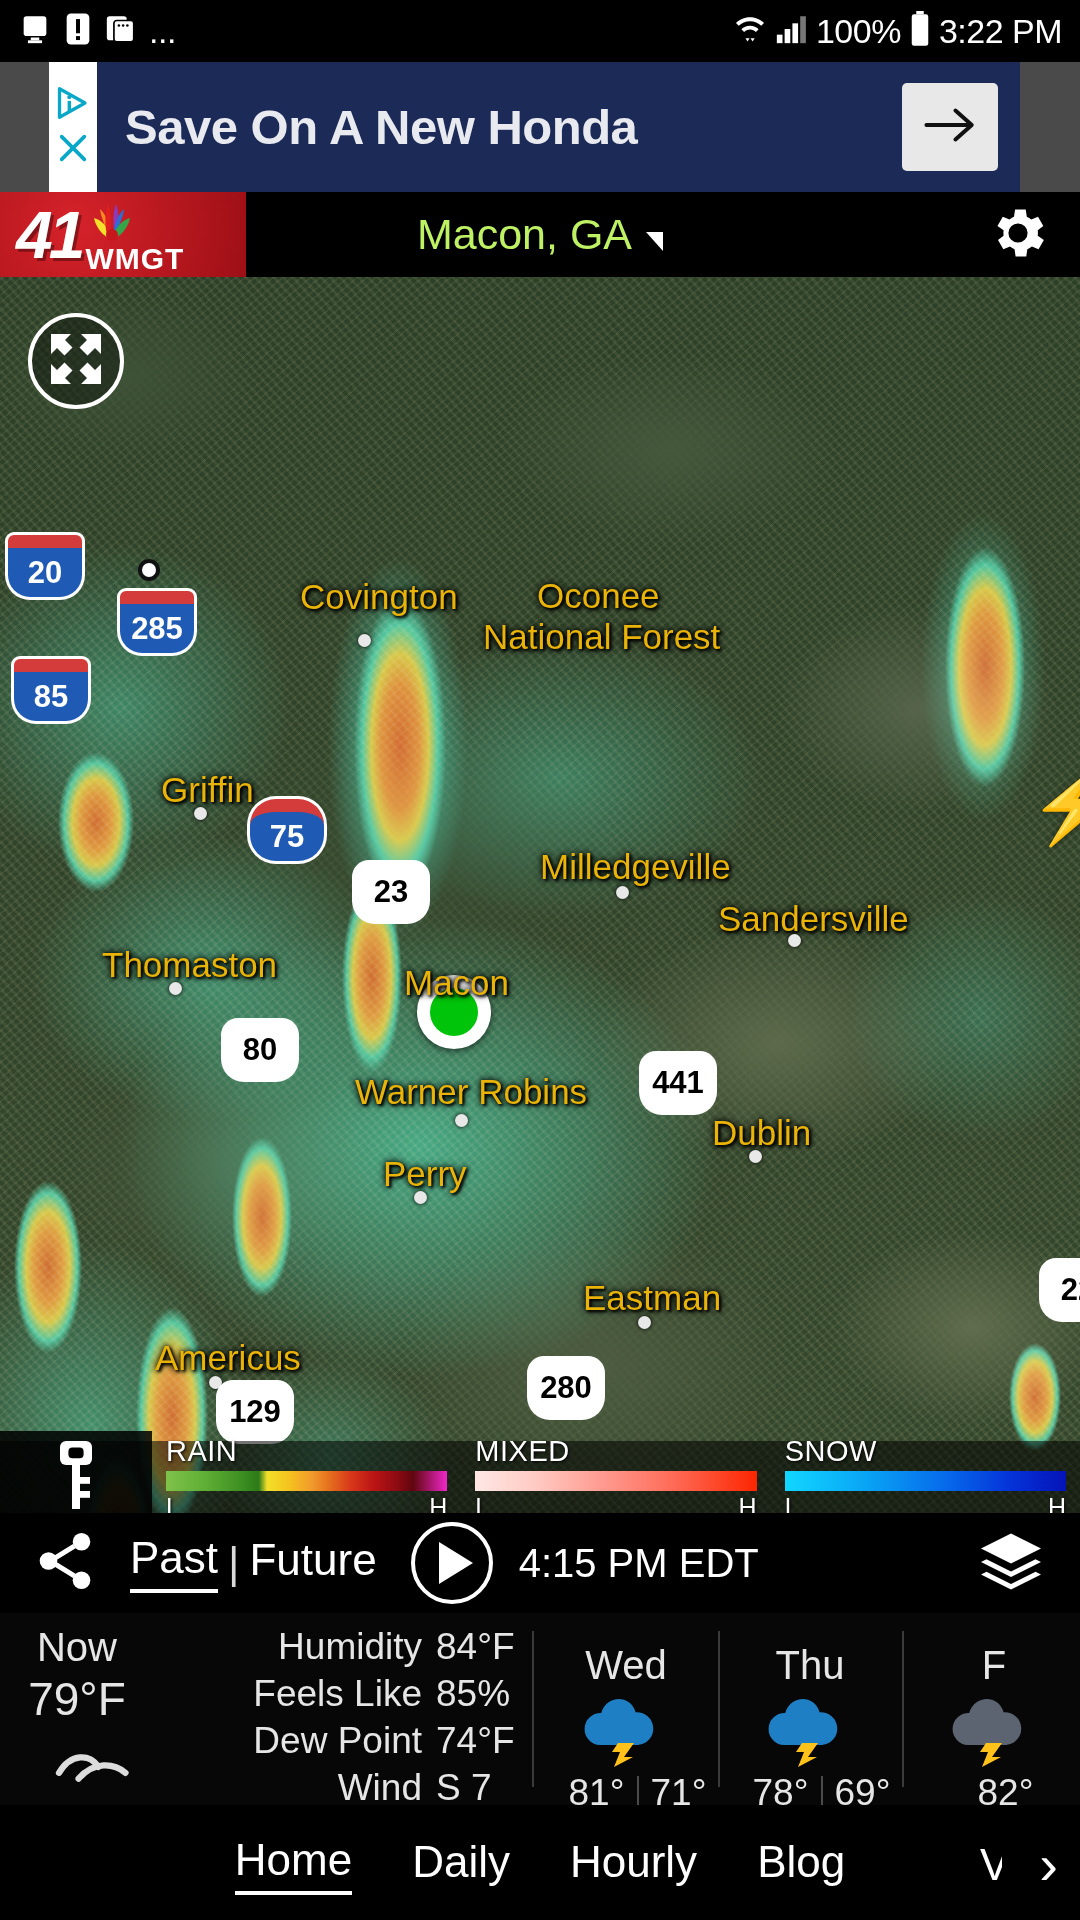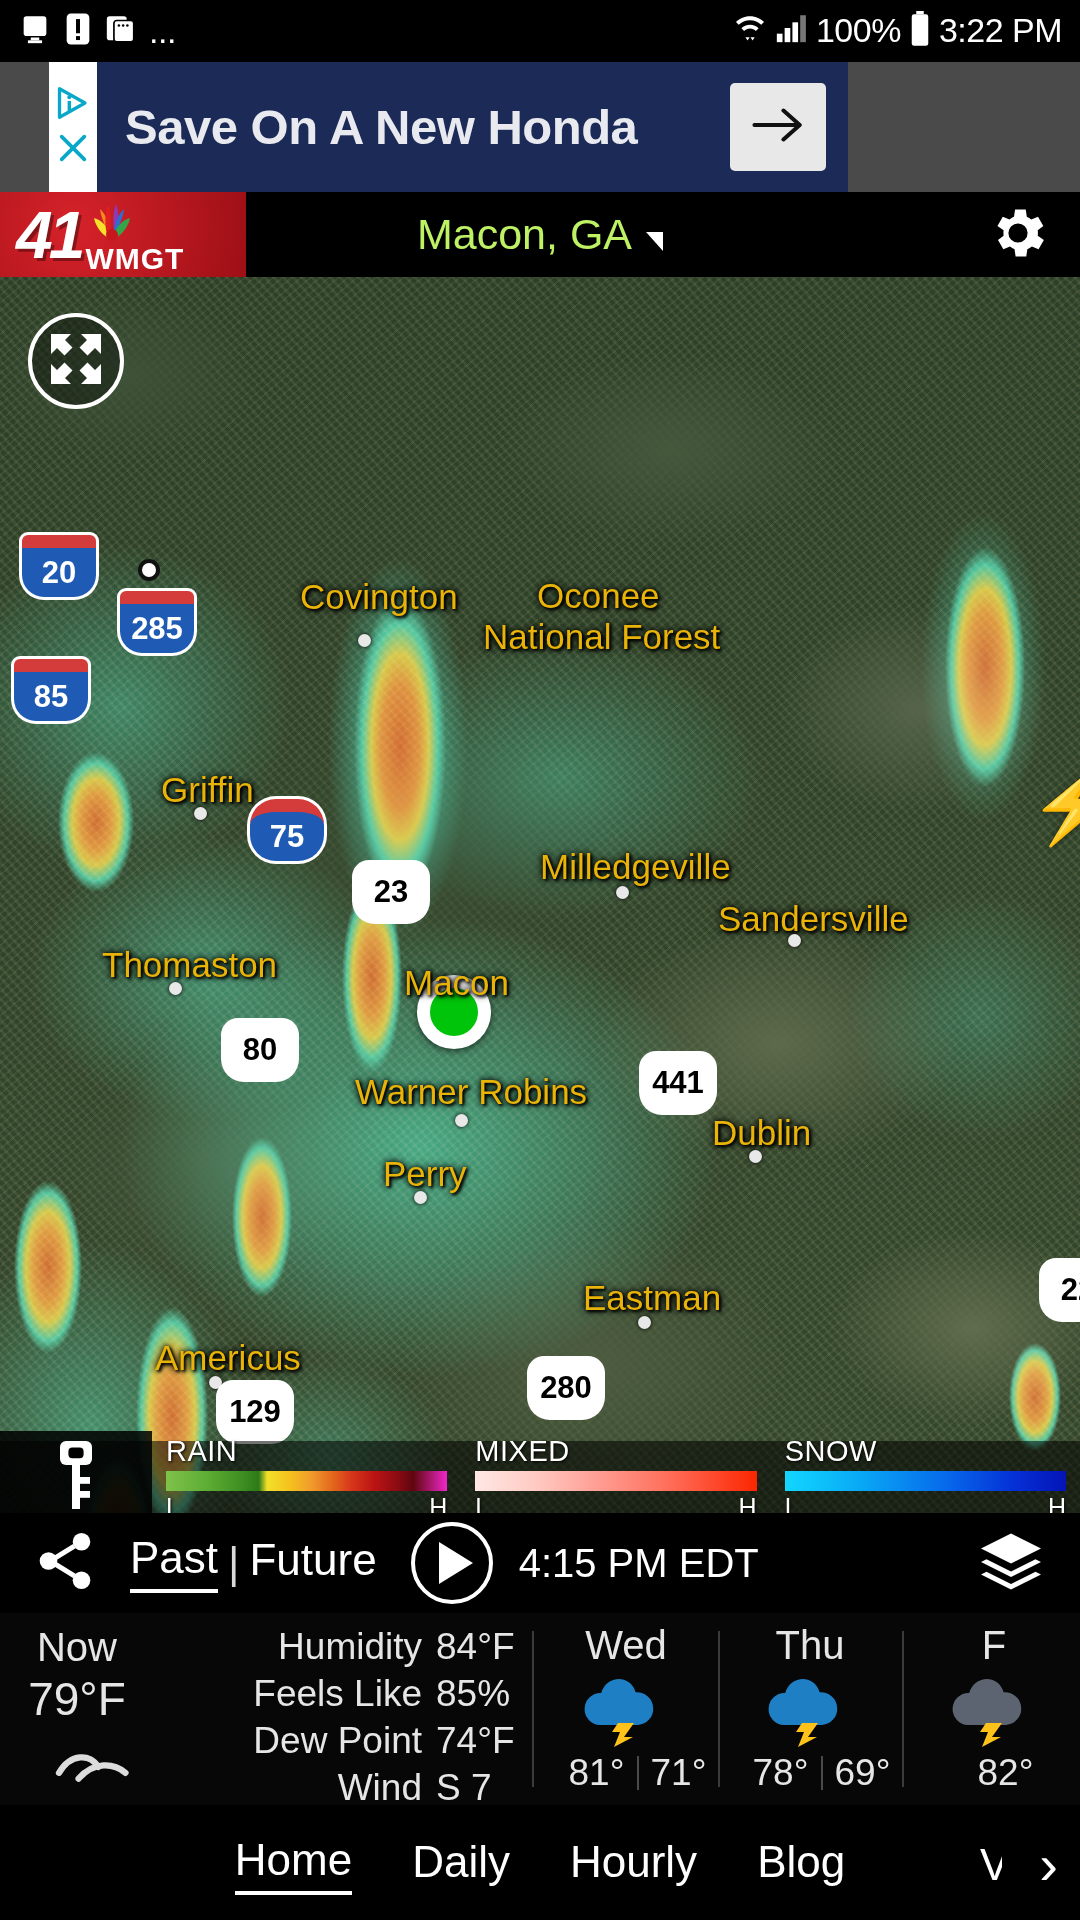--- a/index.html
+++ b/index.html
@@ -3,27 +3,27 @@
 <meta charset="utf-8">
 <style>
   * { margin:0; padding:0; box-sizing:border-box; }
   html,body { width:1080px; height:1920px; background:#000; overflow:hidden;
               font-family:"Liberation Sans", sans-serif; }
 
   
   .statusbar{height:62px;background:#000;display:flex;align-items:center;
              padding:0 18px;color:#fff;}
   .sb-left{display:flex;align-items:center;gap:11px;}
-  .sb-right{margin-left:auto;display:flex;gap:8px;}
+  .sb-right{margin-left:auto;display:flex;align-items:center;gap:8px;}
   .sb-text{font-size:34px;font-weight:400;letter-spacing:-0.5px;}
   .ico{display:inline-block;}
 
   
   .adwrap{height:130px;background:#4a4a4a;display:flex;}
-  .adbar{width:799px;margin-left:49px;background:#1b2a57;display:flex;
+  .adbar{width:971px;margin-left:49px;background:#1b2a57;display:flex;
          align-items:center;position:relative;}
   .adchoice{position:absolute;left:0;top:0;width:48px;height:130px;
             background:#fff;display:flex;flex-direction:column;
             align-items:center;justify-content:center;gap:6px;}
   .ad-title{margin-left:76px;color:#e9eaf0;font-size:49px;font-weight:700;
             letter-spacing:-0.5px;white-space:nowrap;}
   .ad-cta{position:absolute;right:22px;top:21px;width:96px;height:88px;
           background:#e8e8e8;border-radius:5px;display:flex;
           align-items:center;justify-content:center;}
 
@@ -170,21 +170,21 @@
   .cond-table .row{display:flex;}
   .cond-table .k{flex:1;text-align:right;padding-right:0;}
   .cond-vals{width:110px;color:#e6e6e6;font-size:37px;line-height:47px;
              padding-top:10px;padding-left:14px;}
   .vdiv{width:2px;background:#3a3a3a;margin:18px 0;}
   .fc{flex:1;display:flex;overflow:hidden;}
   .fc-day{width:184px;flex:none;position:relative;color:#e6e6e6;
           text-align:center;padding-top:10px;}
   .fc-day + .fc-day:before{content:"";position:absolute;left:0;top:18px;
           bottom:18px;width:2px;background:#3a3a3a;}
-  .fc-name{font-size:40px;}
+  .fc-name{font-size:40px;margin-top:20px;}
   .fc-icon{height:76px;display:flex;align-items:center;justify-content:center;
            margin-top:4px;}
   .fc-temps{font-size:37px;display:flex;align-items:center;
             justify-content:center;gap:12px;margin-top:4px;padding-left:23px;}
   .fc-temps .bar{width:2px;height:34px;background:#4a4a4a;}
 
   
   .nav{height:120px;background:#000;display:flex;align-items:center;
        justify-content:center;gap:60px;color:#fff;font-size:44px;
        position:relative;}
@@ -366,21 +366,21 @@
     <div class="citydot" style="left:414px;top:914px;"></div>
 
     <div class="maplabel" style="left:583px;top:1001px;">Eastman</div>
     <div class="citydot" style="left:638px;top:1039px;"></div>
 
     <div class="maplabel" style="left:155px;top:1061px;">Americus</div>
     <div class="citydot" style="left:209px;top:1099px;"></div>
   </div>
 
   <div>
-    <div class="shield shield-i" style="left:22px;top:258px;">20</div>
+    <div class="shield shield-i" style="left:8px;top:258px;">20</div>
     <div class="shield shield-i" style="left:120px;top:314px;">285</div>
     <div class="shield shield-i" style="left:14px;top:382px;">85</div>
     <div class="shield shield-i" style="left:250px;top:522px;border-radius:26px;">75</div>
     <div class="shield shield-us" style="left:355px;top:586px;">23</div>
     <div class="shield shield-us" style="left:224px;top:744px;">80</div>
     <div class="shield shield-us" style="left:642px;top:777px;">441</div>
     <div class="shield shield-us" style="left:1042px;top:984px;">22</div>
     <div class="shield shield-us" style="left:530px;top:1082px;">280</div>
     <div class="shield shield-us" style="left:219px;top:1106px;">129</div>
   </div>

